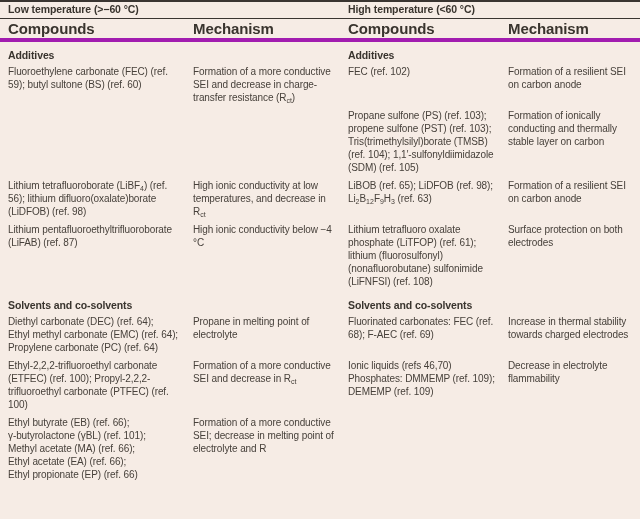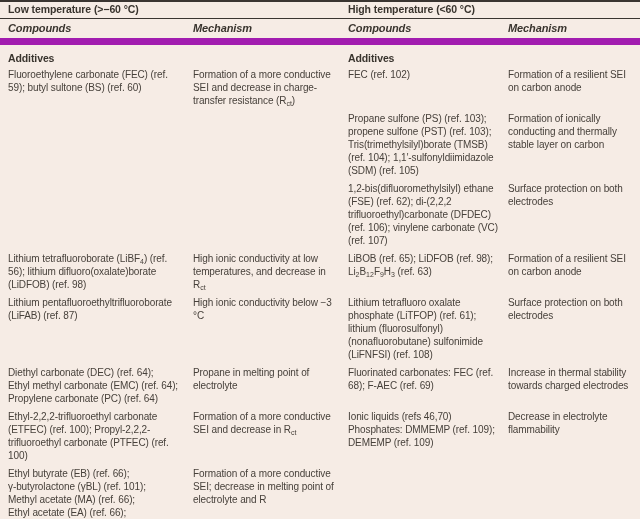--- a/index.html
+++ b/index.html
@@ -42,26 +42,25 @@
   tr.temp-header th {
     font-weight: bold;
     font-size: 10.5px;
     color: #39342e;
     padding-top: 1px;
     padding-bottom: 2px;
     border-bottom: 1px solid #3a3531;
   }
   tr.col-header th {
     font-weight: bold;
-    font-size: 11px;
+    font-size: 15px;
     color: #39342e;
     padding-top: 3px;
     padding-bottom: 3px;
-    border-bottom: 7px solid #a21caf;
-    font-style: italic;
+    border-bottom: 4px solid #a21caf;
   }
   tr.section-row td {
     font-weight: bold;
     font-size: 10.5px;
     color: #39342e;
     padding-top: 7px;
     padding-bottom: 2px;
   }
   tr.data-row td {
     padding-top: 1px;
@@ -110,40 +109,38 @@
       <td>Formation of a resilient SEI on carbon anode</td>
     </tr>
     <tr class="data-row">
       <td class="first-col"></td>
       <td></td>
       <td>Propane sulfone (PS) (ref. 103);
 propene sulfone (PST) (ref. 103);
 Tris(trimethylsilyl)borate (TMSB) (ref. 104); 1,1′-sulfonyldiimidazole (SDM) (ref. 105)</td>
       <td>Formation of ionically conducting and thermally stable layer on carbon</td>
     </tr>
-    <tr class="data-row">
-      <td class="first-col"></td>
-      <td></td>
-      <td>1,2-bis(difluoromethylsilyl) ethane (FSE) (ref. 62); di-(2,2,2 trifluoroethyl)carbonate (DFDEC) (ref. 106); vinylene carbonate (VC) (ref. 107)</td>
-      <td>Surface protection on both electrodes</td>
-    </tr>
 
     <tr class="data-row">
       <td class="first-col">Lithium tetrafluoroborate (LiBF<sub>4</sub>) (ref. 56); lithium difluoro(oxalate)borate (LiDFOB) (ref. 98)</td>
       <td>High ionic conductivity at low temperatures, and decrease in R<sub>ct</sub></td>
       <td>LiBOB (ref. 65); LiDFOB (ref. 98); Li<sub>2</sub>B<sub>12</sub>F<sub>9</sub>H<sub>3</sub> (ref. 63)</td>
       <td>Formation of a resilient SEI on carbon anode</td>
     </tr>
     <tr class="data-row">
       <td class="first-col">Lithium pentafluoroethyltrifluoroborate (LiFAB) (ref. 87)</td>
-      <td>High ionic conductivity below −3 °C</td>
+      <td>High ionic conductivity below −4 °C</td>
       <td>Lithium tetrafluoro oxalate phosphate (LiTFOP) (ref. 61); lithium (fluorosulfonyl)(nonafluorobutane) sulfonimide (LiFNFSI) (ref. 108)</td>
       <td>Surface protection on both electrodes</td>
     </tr>
 
+    <tr class="section-row">
+      <td colspan="2" class="first-col">Solvents and co-solvents</td>
+      <td colspan="2">Solvents and co-solvents</td>
+    </tr>
     <tr class="data-row">
       <td class="first-col">Diethyl carbonate (DEC) (ref. 64);
 Ethyl methyl carbonate (EMC) (ref. 64);
 Propylene carbonate (PC) (ref. 64)</td>
       <td>Propane in melting point of electrolyte</td>
       <td>Fluorinated carbonates: FEC (ref. 68); F-AEC (ref. 69)</td>
       <td>Increase in thermal stability towards charged electrodes</td>
     </tr>
     <tr class="data-row">
       <td class="first-col">Ethyl-2,2,2-trifluoroethyl carbonate (ETFEC) (ref. 100); Propyl-2,2,2-trifluoroethyl carbonate (PTFEC) (ref. 100)</td>

